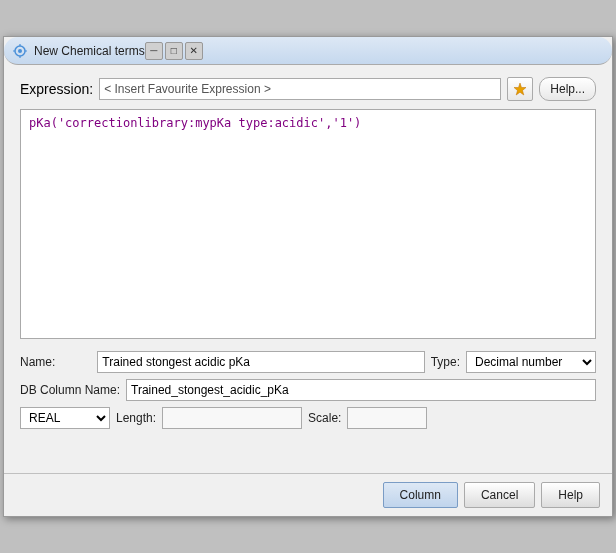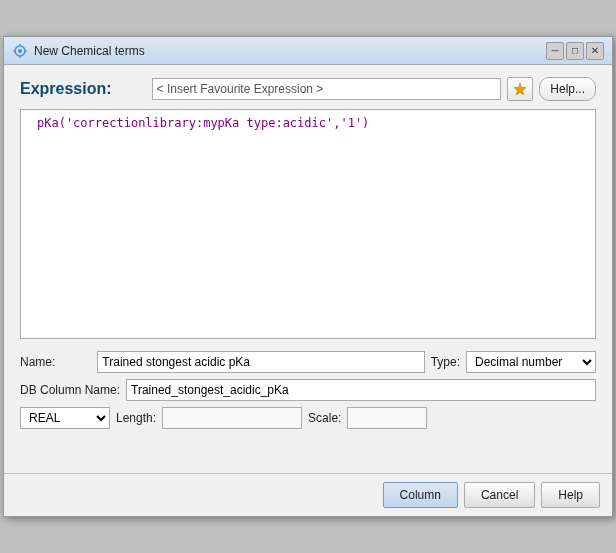--- a/index.html
+++ b/index.html
@@ -20,22 +20,22 @@
       box-shadow: 2px 2px 8px rgba(0,0,0,0.4);
       display: flex;
       flex-direction: column;
     }
     .titlebar {
       background: linear-gradient(to bottom, #dde8f5, #c5d8ee);
       border-bottom: 1px solid #aaa;
       padding: 5px 8px;
       display: flex;
       align-items: center;
-      justify-content: space-between;
       height: 28px;
+      border-radius: 14px;
     }
     .titlebar-left {
       display: flex;
       align-items: center;
       gap: 6px;
     }
     .titlebar-icon {
       width: 16px;
       height: 16px;
       display: flex;
@@ -72,43 +72,41 @@
       gap: 8px;
       flex: 1;
     }
 
     .expression-row {
       display: flex;
       align-items: center;
       gap: 6px;
     }
     .expression-label {
-      font-size: 16px;
-      color: #0c4a6e;
+      font-size: 14px;
+      color: #000000;
       white-space: nowrap;
-      font-weight: bold;
     }
     .expression-select {
       flex: 1;
       height: 22px;
       border: 1px solid #aaa;
       background: white;
       font-size: 12px;
       padding: 0 4px;
       color: #555;
       appearance: none;
       -webkit-appearance: none;
       position: relative;
     }
     .expression-dropdown-wrapper {
       flex: 1;
       position: relative;
       display: flex;
       align-items: center;
-      margin-left: 34px;
     }
     .expression-dropdown-wrapper select {
       width: 100%;
       height: 22px;
       border: 1px solid #aaa;
       background: white;
       font-size: 12px;
       padding: 0 4px;
       color: #555;
     }
@@ -133,21 +131,21 @@
       border-radius: 10px;
       font-size: 12px;
       cursor: pointer;
       color: #222;
     }
 
     .expression-area {
       border: 1px solid #aaa;
       background: white;
       min-height: 230px;
-      padding: 6px 16px;
+      padding: 6px 8px;
       font-family: monospace;
       font-size: 12px;
       color: #800080;
       overflow: auto;
       flex: 1;
     }
 
     .fields-section {
       display: flex;
       flex-direction: column;

